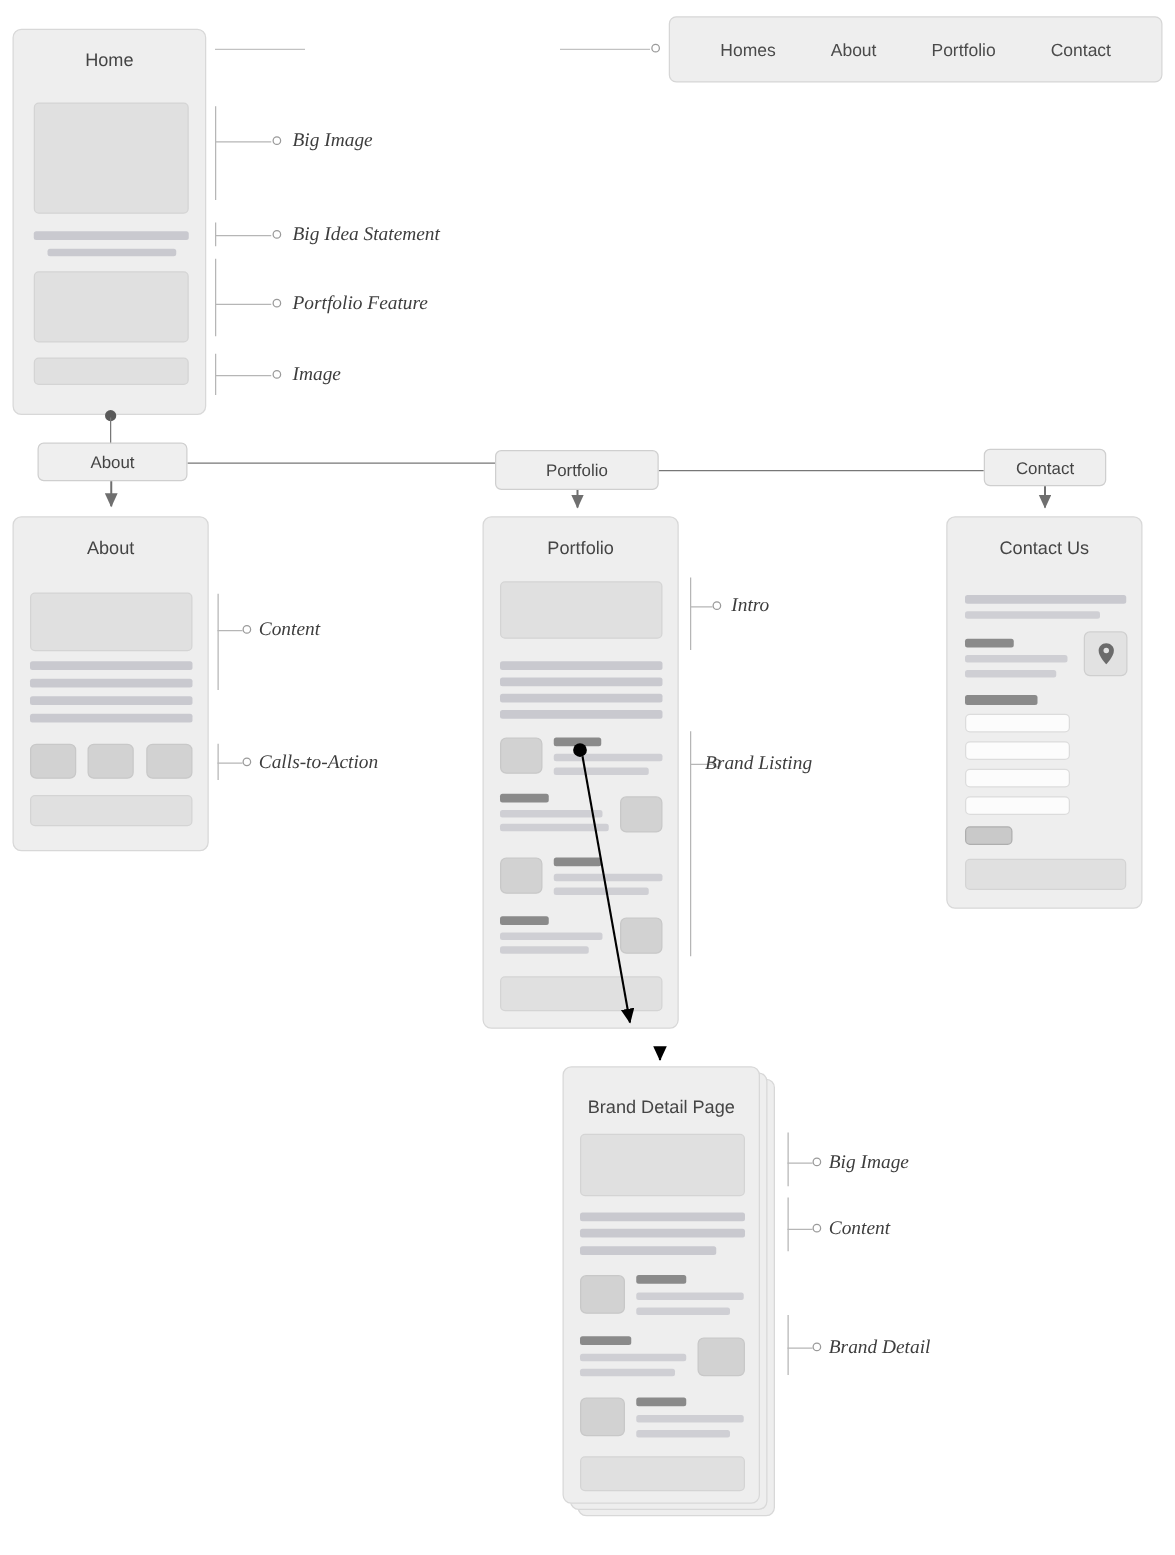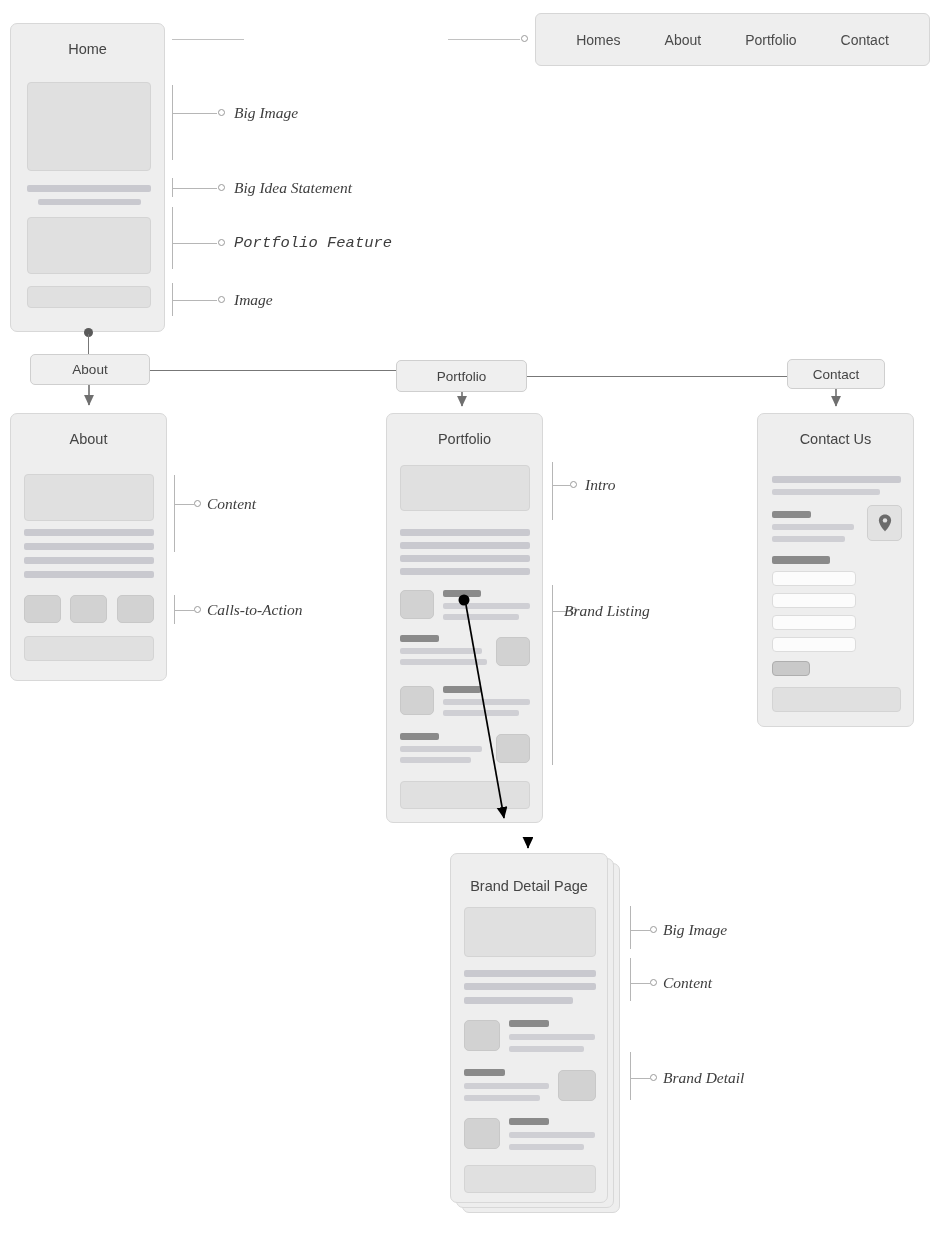--- a/index.html
+++ b/index.html
@@ -184,21 +184,21 @@
   <div class="callout-label" style="left:234px; top:104px;">Big Image</div>
 
   <div class="callout-bracket" style="left:172px; top:178px; height:19px;"></div>
   <div class="callout-stem" style="left:172px; top:188px; width:45px;"></div>
   <div class="callout-dot" style="left:218px; top:184px;"></div>
   <div class="callout-label" style="left:234px; top:179px;text-align:center;">Big Idea Statement</div>
 
   <div class="callout-bracket" style="left:172px; top:207px; height:62px;"></div>
   <div class="callout-stem" style="left:172px; top:243px; width:45px;"></div>
   <div class="callout-dot" style="left:218px; top:239px;"></div>
-  <div class="callout-label" style="left:234px; top:234px;font-family:Liberation Mono, monospace;">Portfolio Feature</div>
+  <div class="callout-label" style="left:234px; top:234px;">Portfolio Feature</div>
 
   <div class="callout-bracket" style="left:172px; top:283px; height:33px;"></div>
   <div class="callout-stem" style="left:172px; top:300px; width:45px;"></div>
   <div class="callout-dot" style="left:218px; top:296px;"></div>
   <div class="callout-label" style="left:234px; top:291px;">Image</div>
 
   <div class="bullet" style="left:84px;  top:328px;"></div>
   <div class="line-v-dark" style="left:88px;  top:334px; height:21px;"></div>
 
   <div class="line-h-dark" style="left:150px; top:370px; width:246px;"></div>

